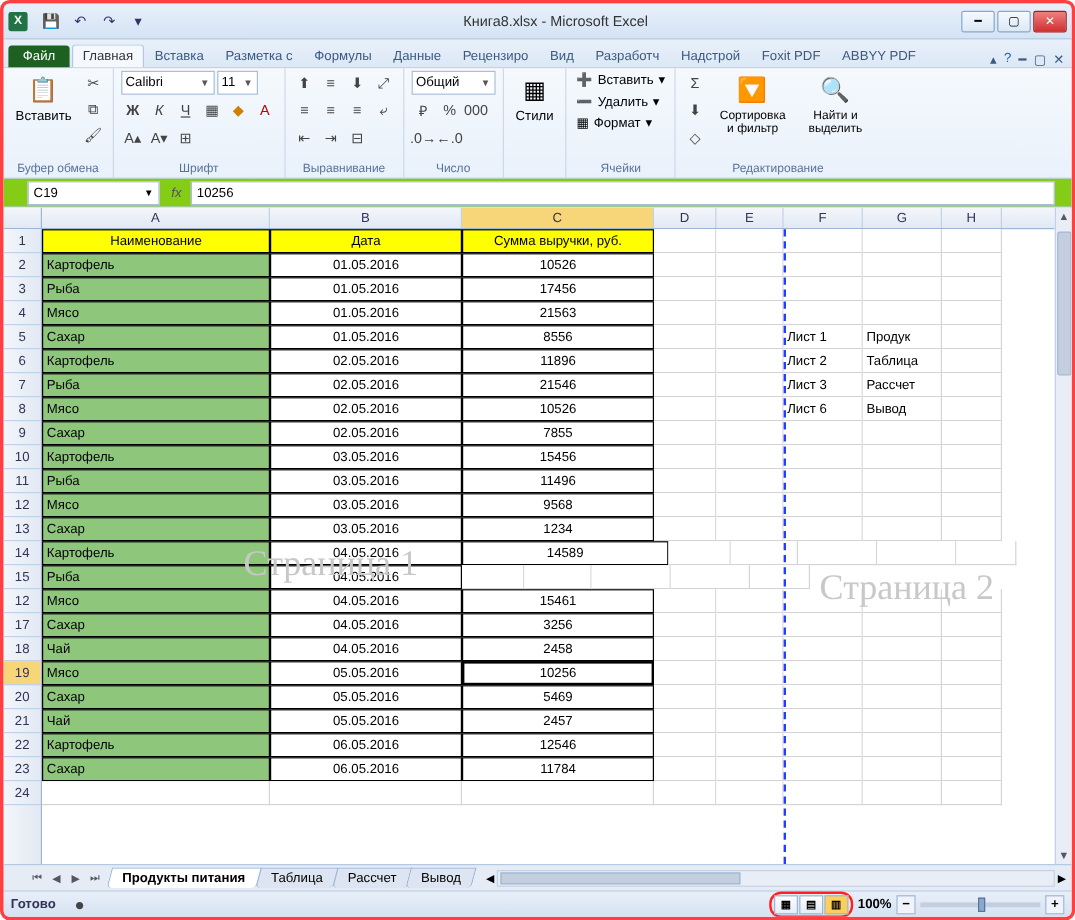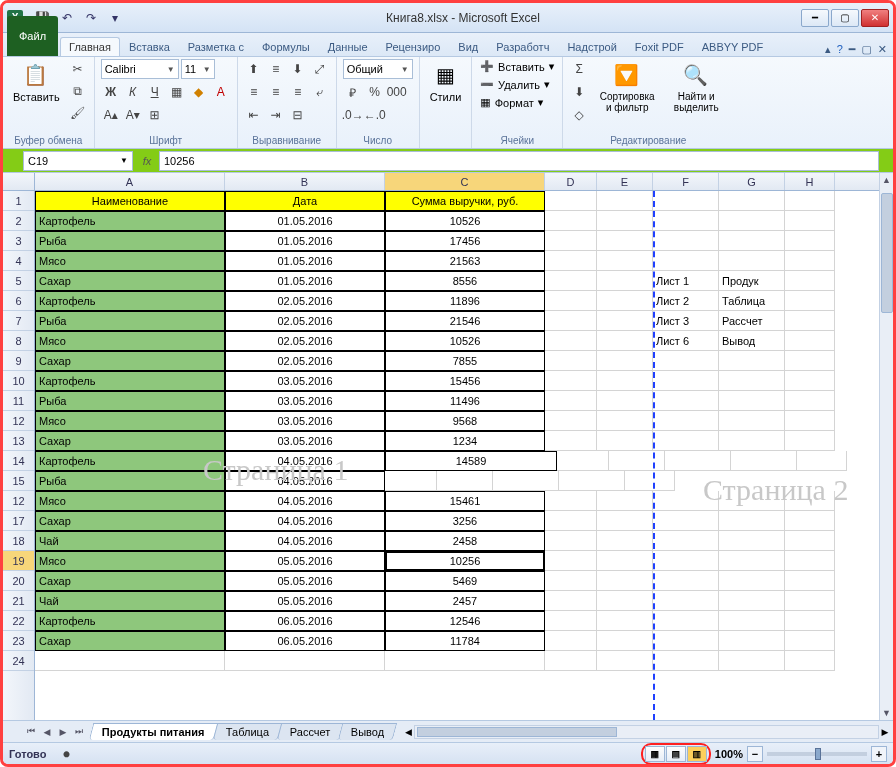--- a/index.html
+++ b/index.html
@@ -10,21 +10,21 @@
 .excel-icon { width: 16px; height: 16px; background: #217346; border-radius: 2px; margin-right: 6px; display:inline-flex; align-items:center; justify-content:center; color:#fff; font-size:10px; font-weight:bold; }
 .qat { display: flex; gap: 4px; margin-left: 4px; }
 .qat-btn { width: 20px; height: 20px; display: flex; align-items: center; justify-content: center; font-size: 12px; color: #336; cursor: pointer; }
 .title-text { flex: 1; text-align: center; font-size: 12px; color: #333; }
 .win-controls { display: flex; gap: 2px; }
 .win-btn { width: 28px; height: 18px; border: 1px solid #8aa8cc; border-radius: 2px; display:flex; align-items:center; justify-content:center; font-size:10px; background: linear-gradient(#f5f9fd,#dce8f6); cursor:pointer; }
 .win-close { background: linear-gradient(#f08080,#d03030); color:#fff; border-color:#a02020; }
 
 
 .ribbon-tabs { height: 24px; background: linear-gradient(#e8f0fa,#dce8f6); display:flex; align-items:flex-end; padding-left: 4px; border-bottom: 1px solid #b5c9e2; font-size:11px; }
-.file-tab { background: #1e6022; color:#fff; padding: 14px 12px; border-radius: 3px 3px 0 0; margin-right:2px; cursor:pointer; }
+.file-tab { background: #1e6022; color:#fff; padding: 3px 12px; border-radius: 3px 3px 0 0; margin-right:2px; cursor:pointer; }
 .rtab { padding: 3px 8px; color: #3b5a82; cursor:pointer; border:1px solid transparent; border-bottom:none; }
 .rtab.active { background: #f5f9fd; border-color:#b5c9e2; border-radius:3px 3px 0 0; color:#333; }
 .ribbon-right { margin-left:auto; display:flex; gap:6px; padding-right:6px; color:#3b5a82; font-size:11px; }
 .ribbon-right span { cursor:pointer; }
 
 
 .ribbon { height: 92px; background: linear-gradient(#f5f9fd,#e9f1fb); border-bottom:1px solid #b5c9e2; display:flex; font-size:11px; }
 .rgroup { border-right:1px solid #cdd9e9; padding: 2px 6px; display:flex; flex-direction:column; }
 .rgroup-body { flex:1; display:flex; align-items:flex-start; gap:4px; }
 .rgroup-label { text-align:center; color:#5a7399; font-size:10px; padding-top:1px; white-space:nowrap; }
@@ -569,21 +569,21 @@
         <div class="cell empty-cell" style="width: 160px;"></div>
         <div class="cell empty-cell" style="width: 160px;"></div>
         <div class="cell empty-cell" style="width: 52px;"></div>
         <div class="cell empty-cell" style="width: 56px;"></div>
         <div class="cell empty-cell" style="width: 66px;"></div>
         <div class="cell empty-cell" style="width: 66px;"></div>
         <div class="cell empty-cell" style="width: 50px;"></div>
       </div>
     </div>
   <div class="watermark" style="top:280px;left:200px">Страница 1</div>
-  <div class="watermark" style="top:300px;left:700px">Страница 2</div>
+  <div class="watermark" style="top:300px;left:680px">Страница 2</div>
   <div class="page-break" style="left:650px"></div>
   <div class="vscroll">
     <div class="arr">▲</div>
     <div class="thumb"></div>
     <div class="arr" style="position:absolute;bottom:0;width:100%">▼</div>
   </div>
 <div class="side-list" style="top: 98px; left: 650px;">
       <div class="srow">
         <div class="scell" style="width: 66px;">Лист 1</div>
         <div class="scell" style="width: 116px;">Продук</div>

